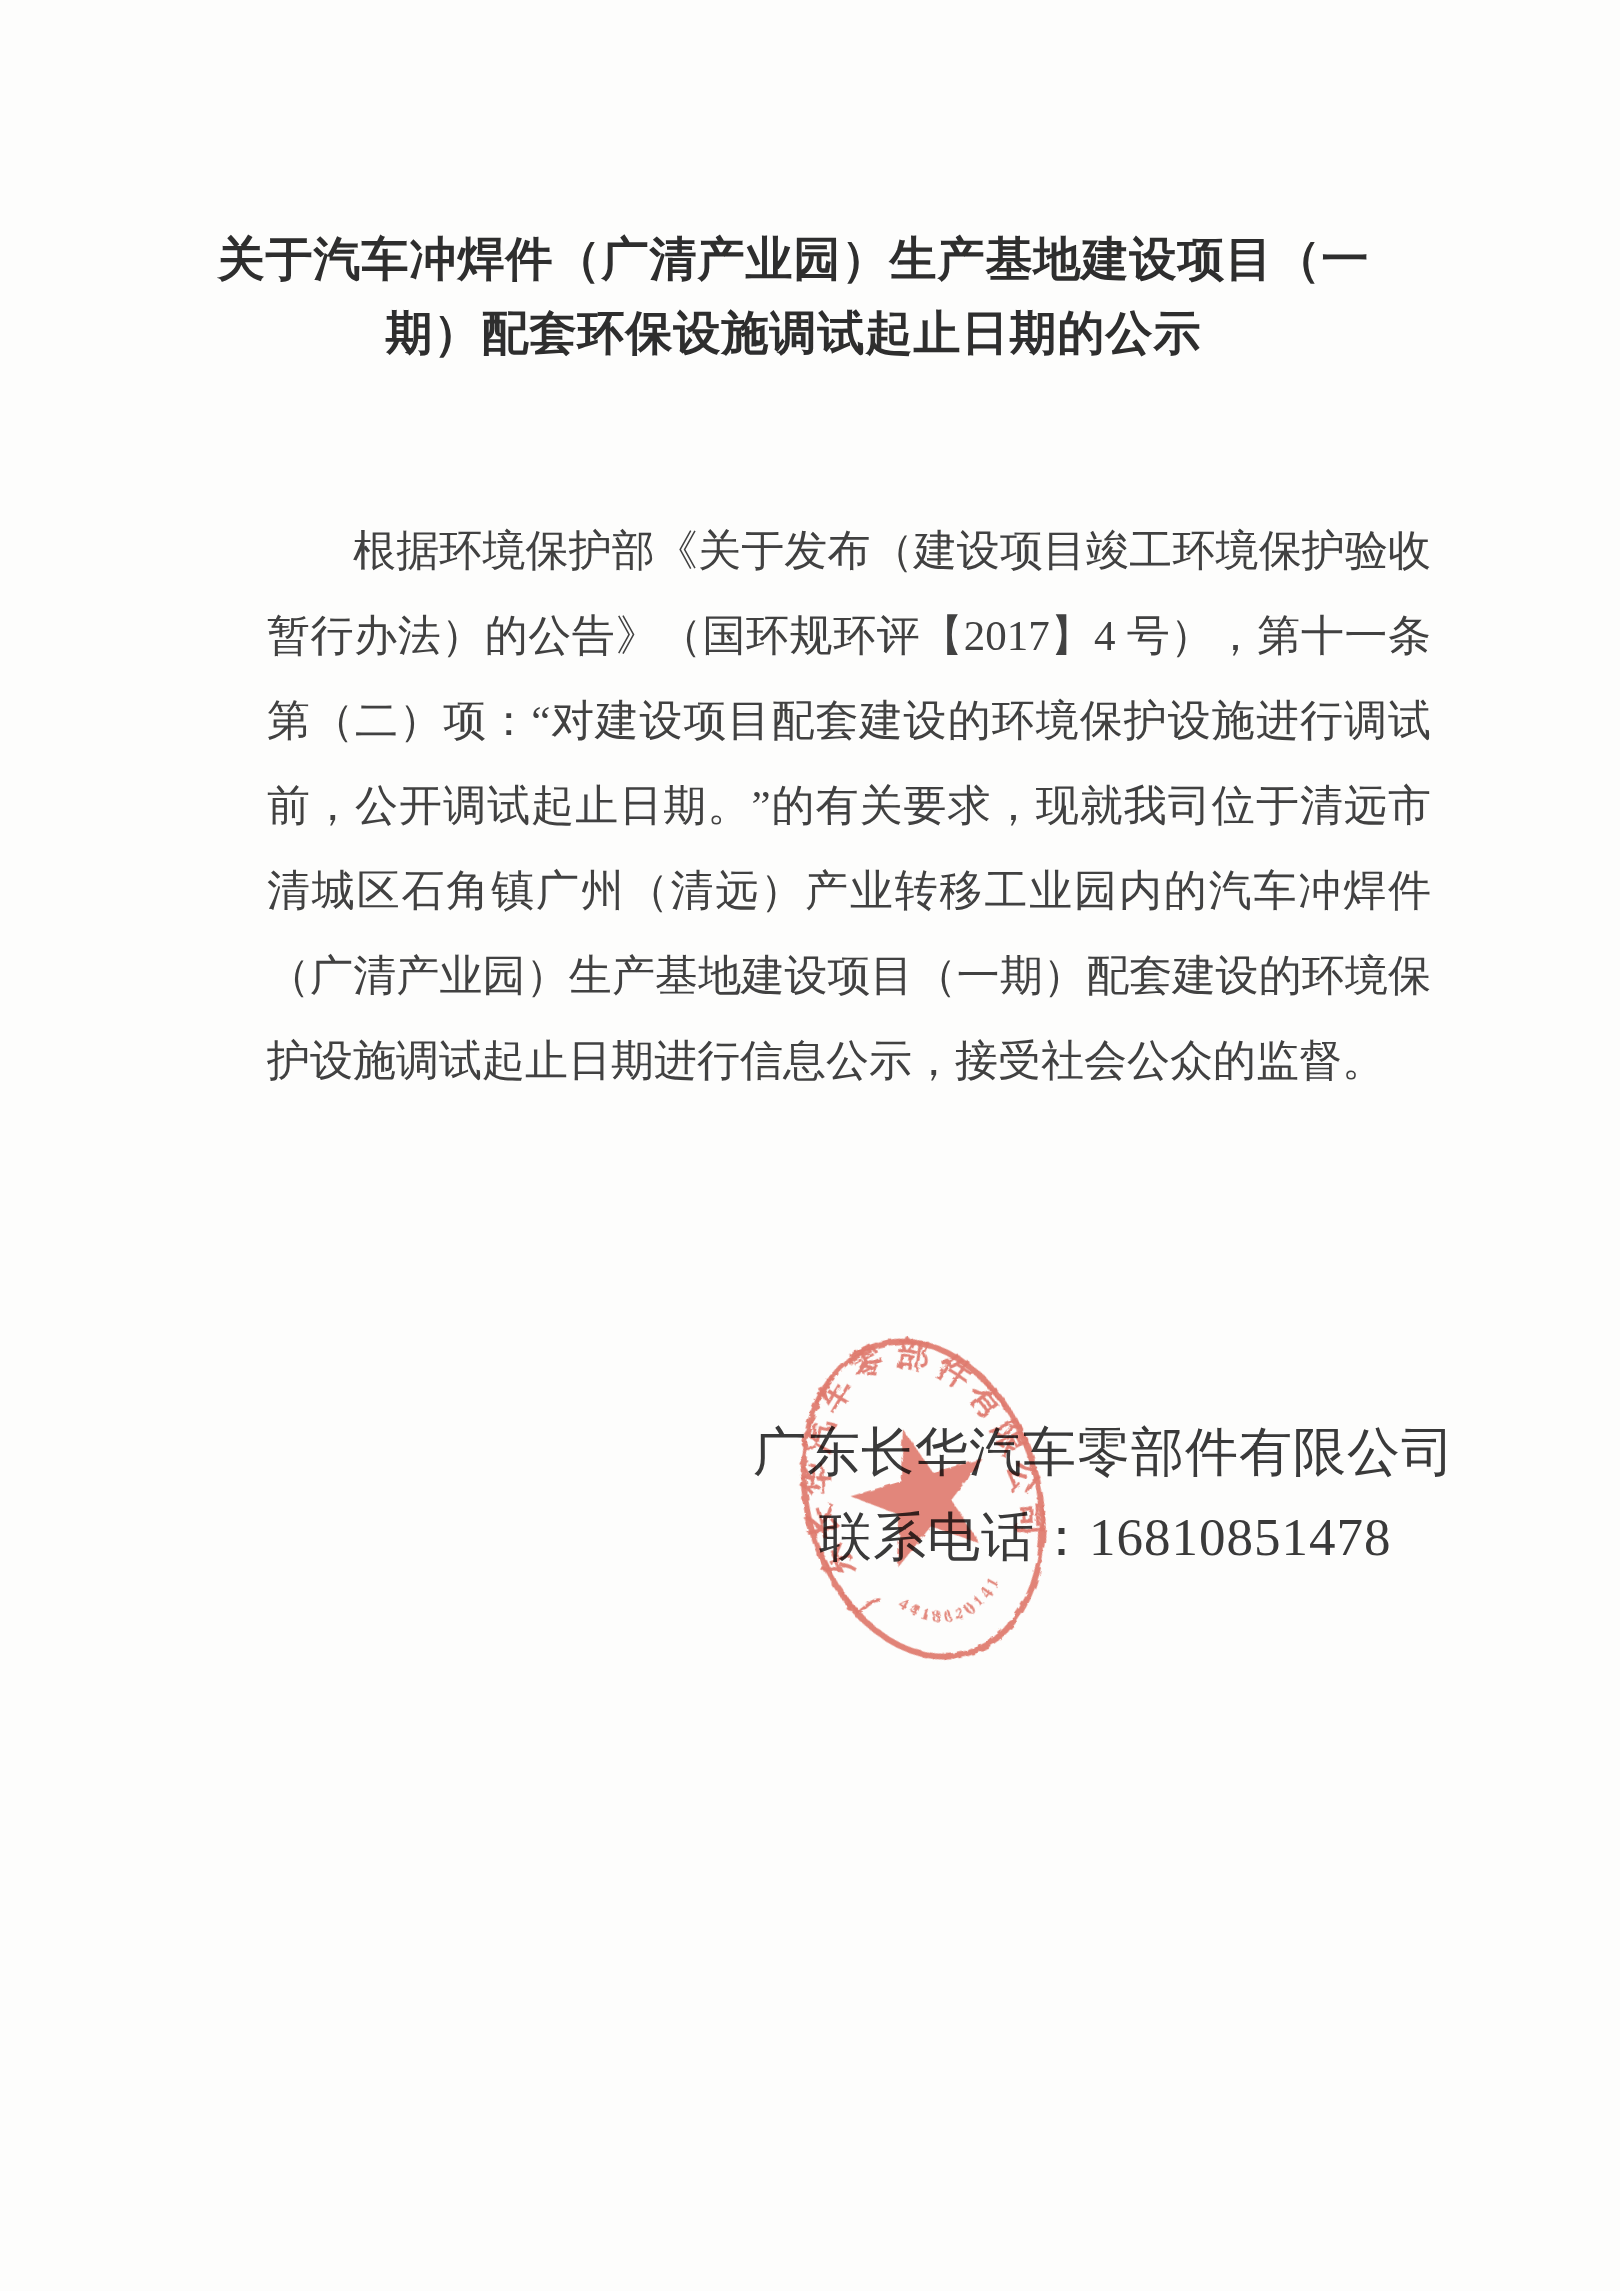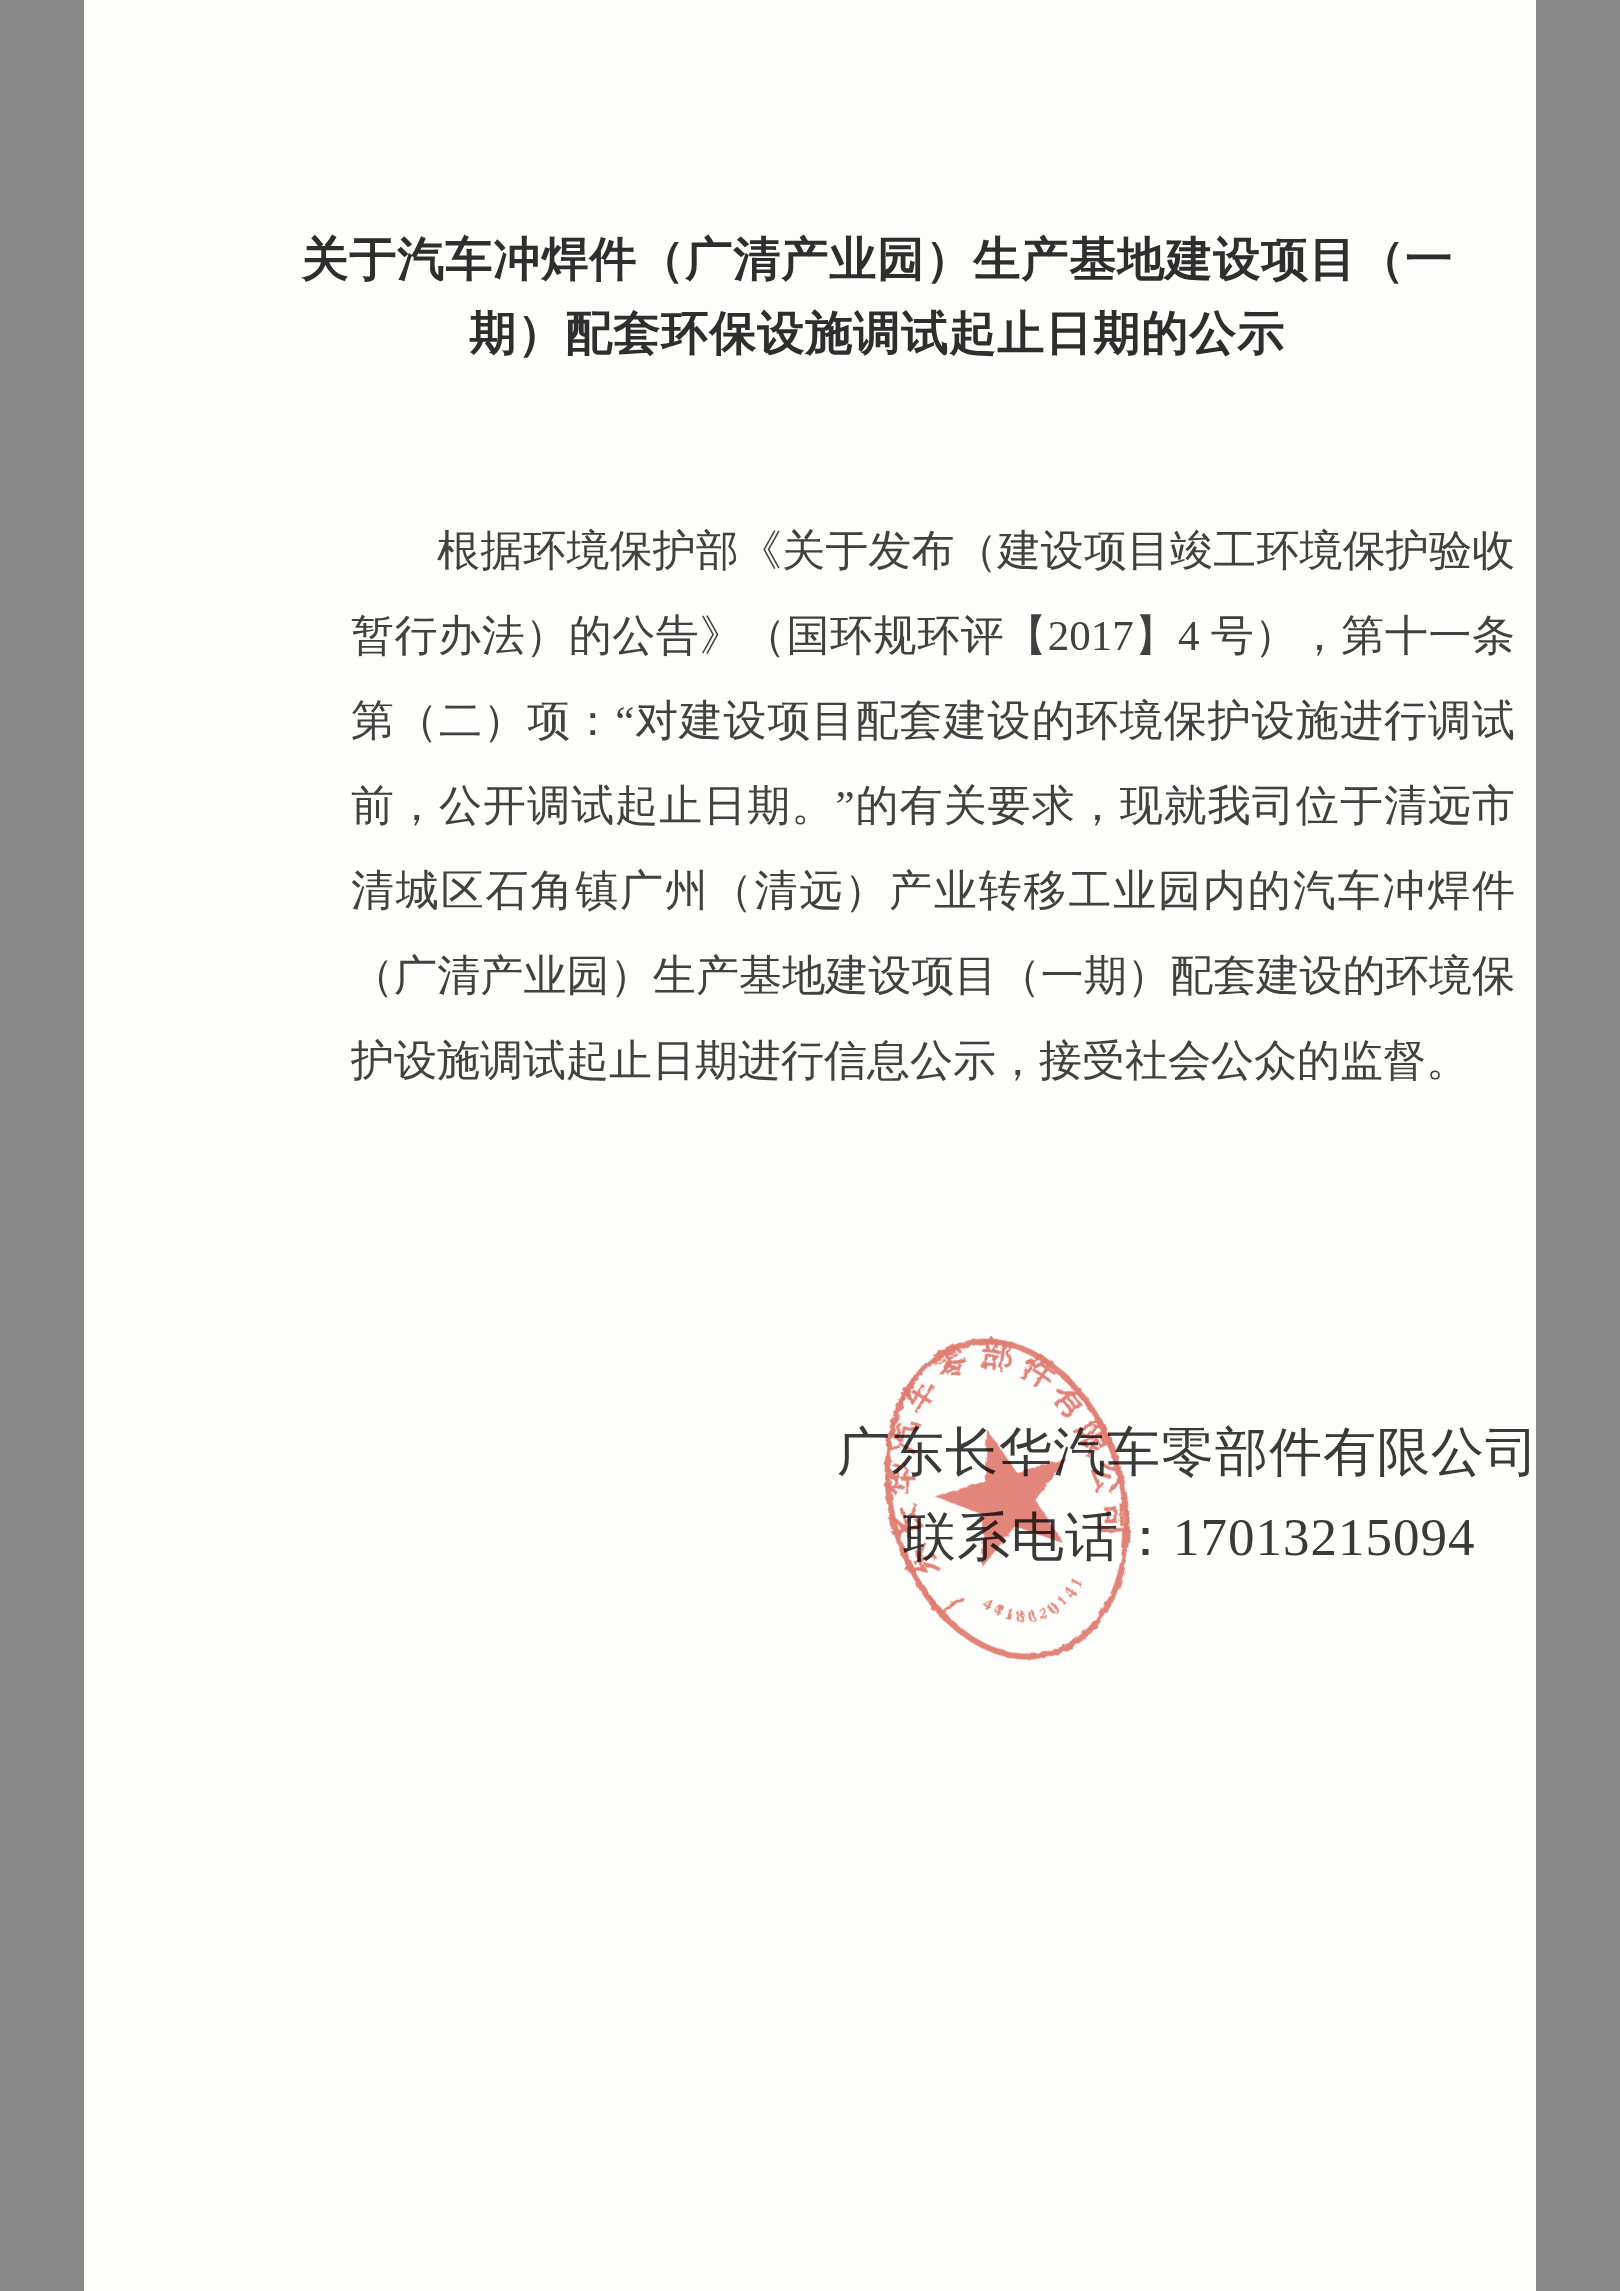--- a/index.html
+++ b/index.html
@@ -1,18 +1,18 @@
 <!DOCTYPE html>
 <html><head>
 <meta charset="utf-8">
 <style>
   html,body{margin:0;padding:0;background:#888;}
   .page{
     position:relative;
-    width:1452px;height:2292px;
+    width:1620px;height:2292px;
     margin:0 auto;
     background:#fdfdfc;
     overflow:hidden;
     font-family:"Liberation Serif", serif;
     color:#3d3d3d;
   }
   .title{
     position:absolute;
     top:222px;left:176px;width:1235px;
     margin:0;
@@ -63,21 +63,21 @@
   <h1 class="title">
     <span class="tline">关于汽车冲焊件（广清产业园）生产基地建设项目（一</span>
     <span class="tline">期）配套环保设施调试起止日期的公示</span>
   </h1>
 
   <div class="body-block">
     <p>根据环境保护部《关于发布（建设项目竣工环境保护验收暂行办法）的公告》（国环规环评【2017】4 号），第十一条第（二）项：“对建设项目配套建设的环境保护设施进行调试前，公开调试起止日期。”的有关要求，现就我司位于清远市清城区石角镇广州（清远）产业转移工业园内的汽车冲焊件（广清产业园）生产基地建设项目（一期）配套建设的环境保护设施调试起止日期进行信息公示，接受社会公众的监督。</p>
   </div>
 
   <div class="sig-line company">广东长华汽车零部件有限公司</div>
-  <div class="sig-line phone">联系电话：17013215094</div>
+  <div class="sig-line phone">联系电话：16810851478</div>
 
   <svg class="seal" viewBox="0 0 320 380" xmlns="http://www.w3.org/2000/svg">
     <defs>
       <filter id="rough" x="-10%" y="-10%" width="120%" height="120%">
         <feTurbulence type="fractalNoise" baseFrequency="0.12" numOctaves="2" result="n"></feTurbulence>
         <feDisplacementMap in="SourceGraphic" in2="n" scale="5"></feDisplacementMap>
       </filter>
       <path id="ringPath" d="M 88 278 A 94 140 0 1 1 232 278" fill="none"></path>
       <path id="numPath" d="M 104.7 286 A 86 128 0 0 0 215.3 286" fill="none"></path>
     </defs>

